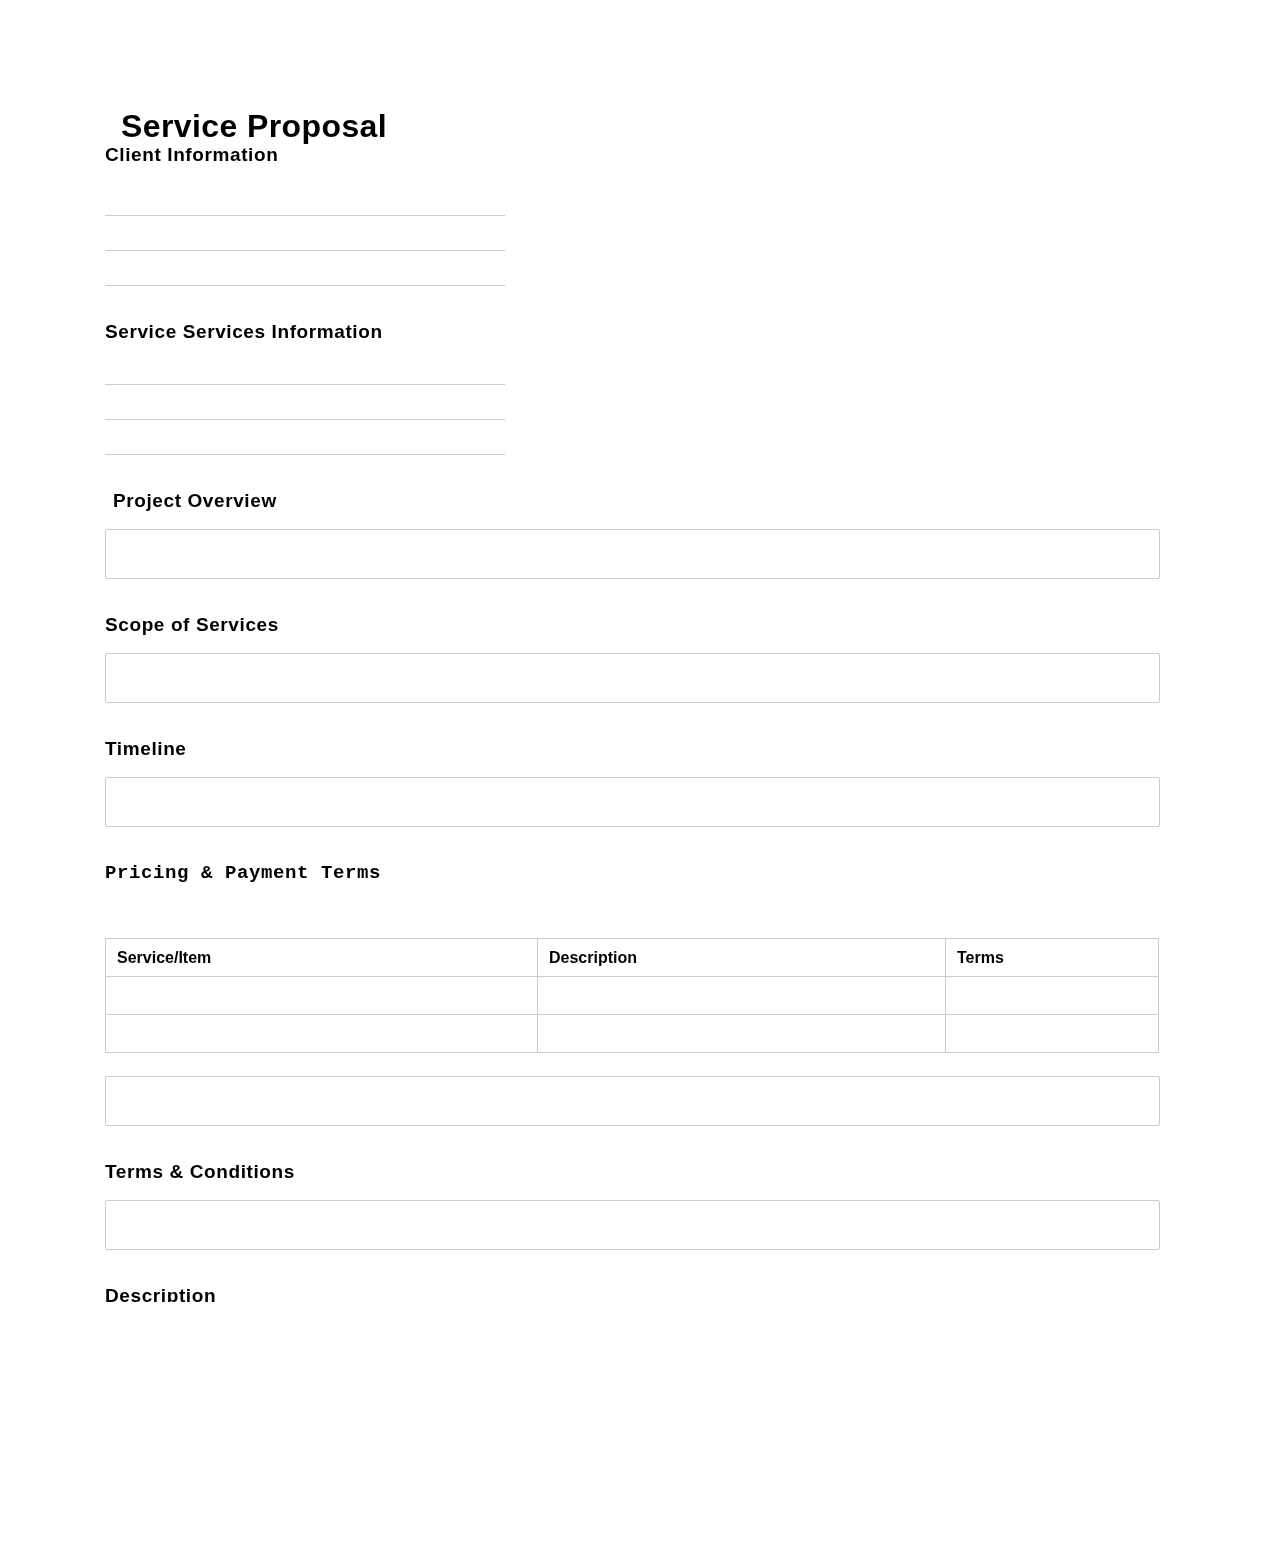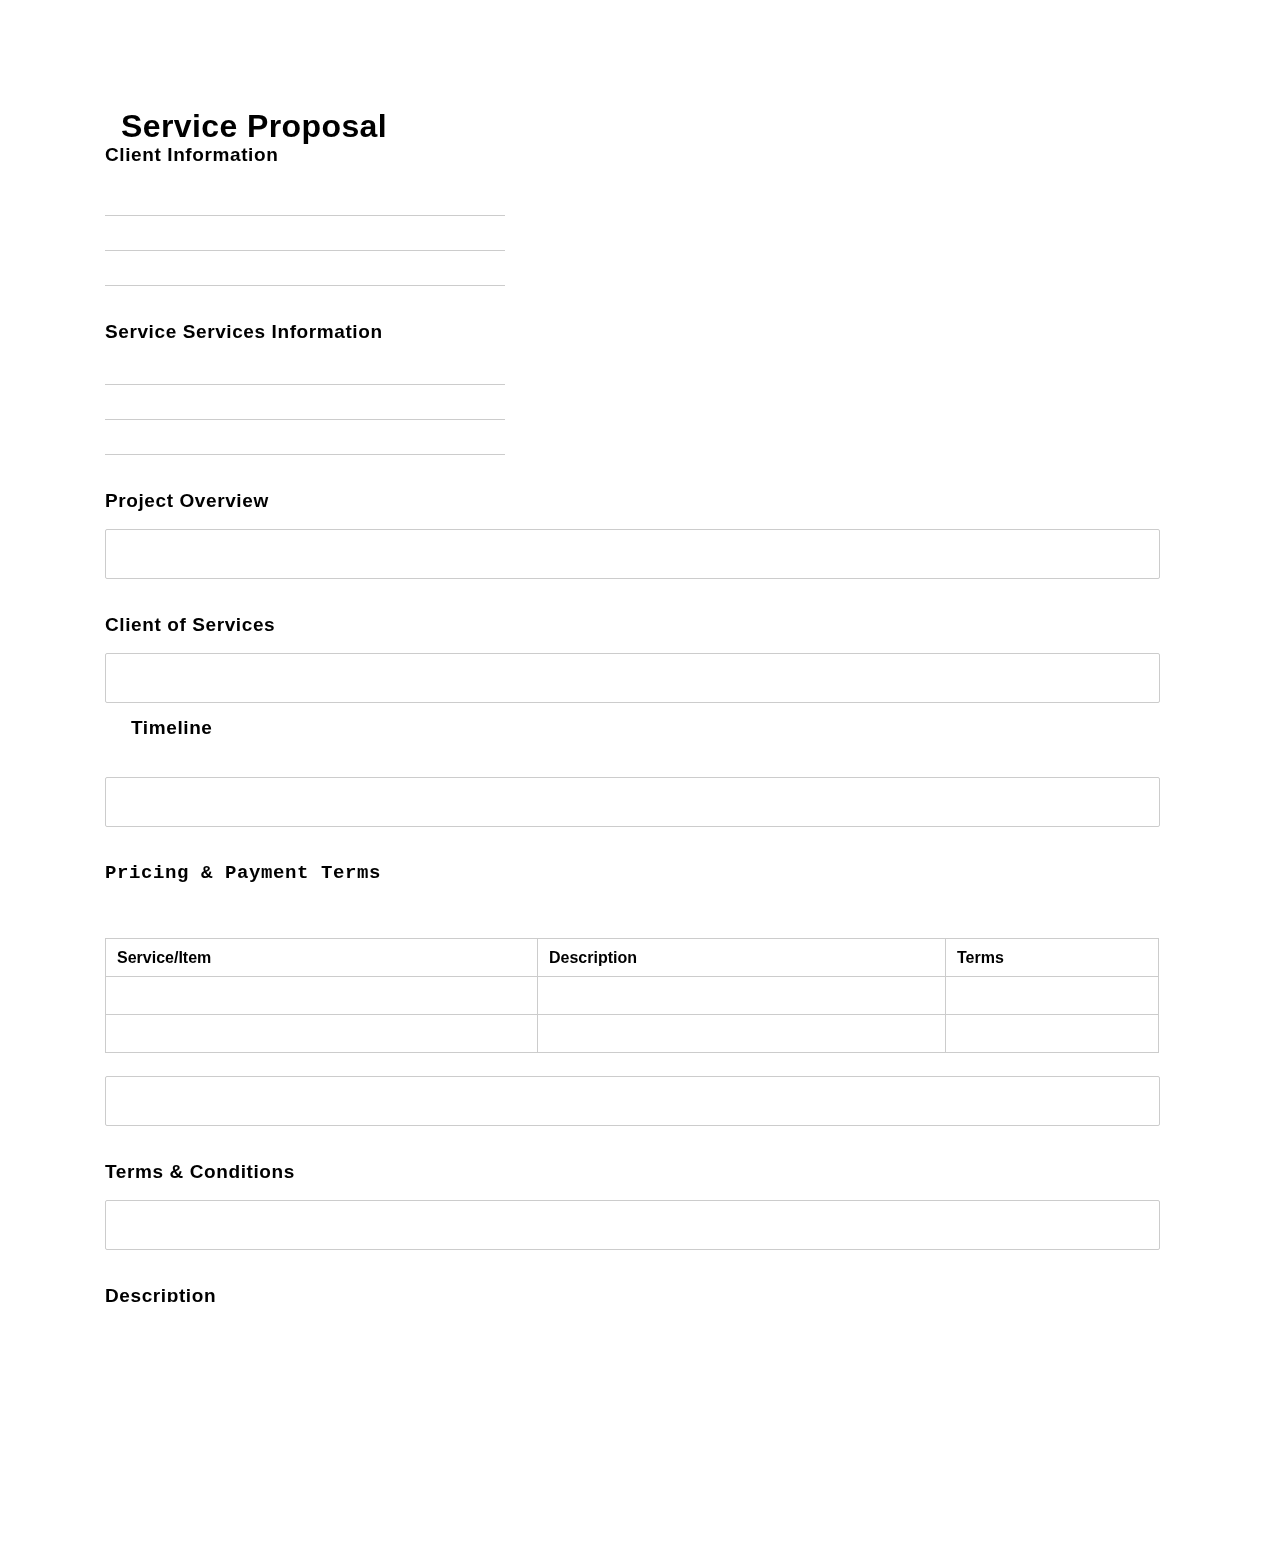--- a/index.html
+++ b/index.html
@@ -114,27 +114,27 @@
   <h2 class="section-heading" style="top:144px;">Client Information</h2>
   <input class="line-field" style="top: 182px;" type="text" value="">
   <input class="line-field" style="top: 217px;" type="text" value="">
   <input class="line-field" style="top: 252px;" type="text" value="">
 
   <h2 class="section-heading" style="top:321px;">Service Services Information</h2>
   <input class="line-field" style="top: 351px;" type="text" value="">
   <input class="line-field" style="top: 386px;" type="text" value="">
   <input class="line-field" style="top: 421px;" type="text" value="">
 
-  <h2 class="section-heading" style="top:490px;">Project Overview</h2>
+  <h2 class="section-heading" style="top:490px;margin-left:8px;">Project Overview</h2>
   <textarea class="text-box" style="top: 529px;"></textarea>
 
-  <h2 class="section-heading" style="top:614px;">Client of Services</h2>
+  <h2 class="section-heading" style="top:614px;">Scope of Services</h2>
   <textarea class="text-box" style="top: 653px;"></textarea>
 
-  <h2 class="section-heading" style="top:717px;margin-left:26px;">Timeline</h2>
+  <h2 class="section-heading" style="top:738px;">Timeline</h2>
   <textarea class="text-box" style="top: 777px;"></textarea>
 
   <h2 class="section-heading" style="top:862px;font-family:Liberation Mono, monospace;">Pricing &amp; Payment Terms</h2>
   <table class="pricing-table">
     <colgroup>
       <col class="col-service">
       <col class="col-desc">
       <col class="col-cost">
     </colgroup>
     <thead>

